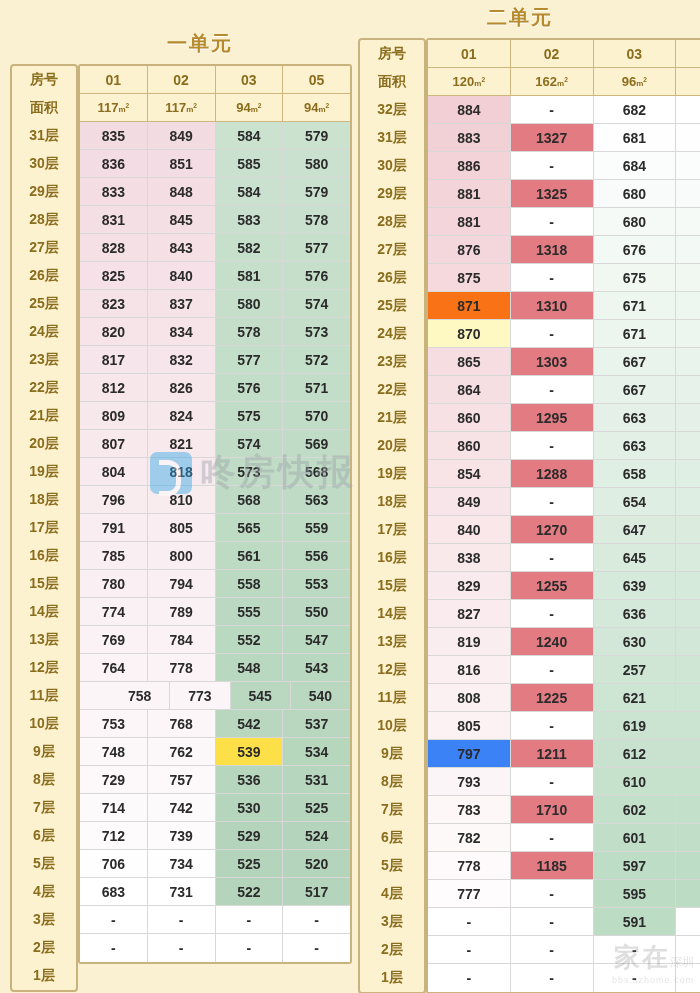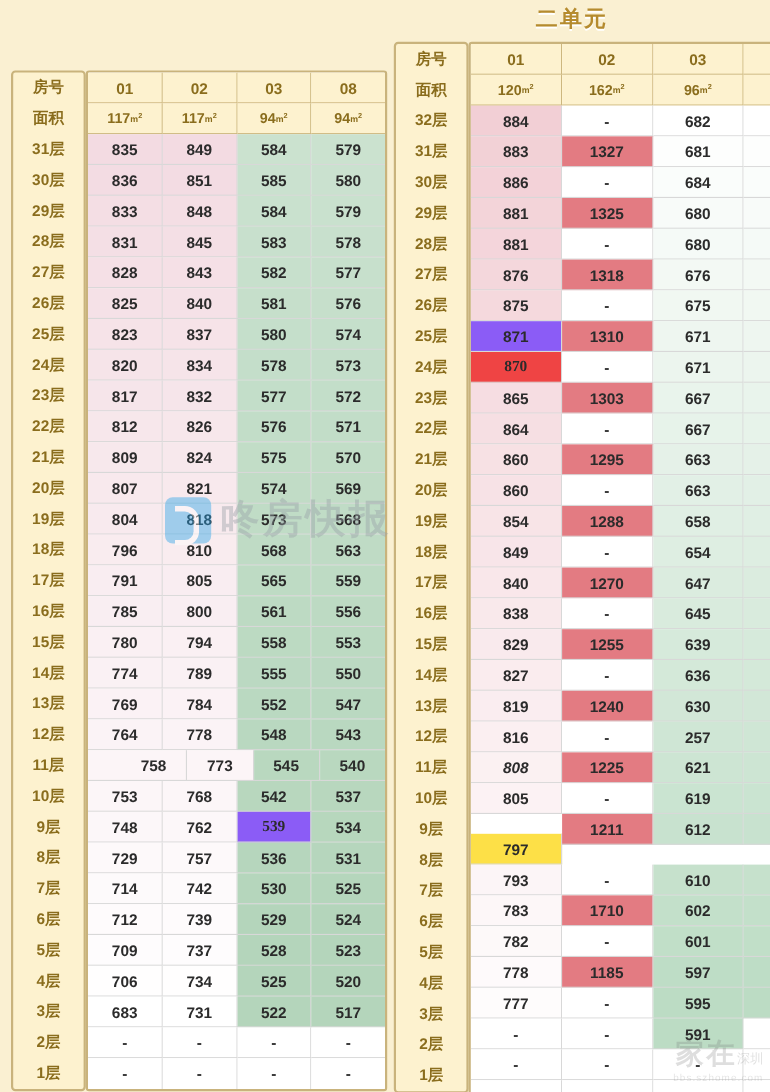--- a/index.html
+++ b/index.html
@@ -113,20 +113,21 @@
   }
   .wm-corner .big{font-size:26px;font-weight:bold;color:#6b6b6b;letter-spacing:2px;}
   .wm-corner .small{font-size:9px;color:#8a8a8a;letter-spacing:1px;}
   .wm-corner .city{font-size:12px;color:#7a7a7a;}
 </style>
 </head>
 <body>
 
 <div class="board">
 
+  <div class="unit-title" id="title-left">一单元</div>
   <div class="unit-title" id="title-right">二单元</div>
 
   <div class="unit-table" id="table-left">
     <div class="floor-col">
         <div class="floor-cell hdr">房号</div>
         <div class="floor-cell hdr">面积</div>
         <div class="floor-cell">31层</div>
         <div class="floor-cell">30层</div>
         <div class="floor-cell">29层</div>
         <div class="floor-cell">28层</div>
@@ -156,21 +157,21 @@
         <div class="floor-cell">4层</div>
         <div class="floor-cell">3层</div>
         <div class="floor-cell">2层</div>
         <div class="floor-cell">1层</div>
       </div>
     <div class="grid-col">
         <div class="grow header">
           <div class="gcell">01</div>
           <div class="gcell">02</div>
           <div class="gcell">03</div>
-          <div class="gcell">08</div>
+          <div class="gcell">05</div>
         </div>
         <div class="grow header area">
           <div class="gcell">
             <span>117</span>
             <span class="sup">m<sup>2</sup></span>
           </div>
           <div class="gcell">
             <span>117</span>
             <span class="sup">m<sup>2</sup></span>
           </div>
@@ -311,46 +312,40 @@
         </div>
         <div class="grow">
           <div class="gcell" style="background: rgb(252, 246, 248);">753</div>
           <div class="gcell" style="background: rgb(252, 246, 248);">768</div>
           <div class="gcell" style="background: rgb(184, 215, 190);">542</div>
           <div class="gcell" style="background: rgb(184, 215, 190);">537</div>
         </div>
         <div class="grow">
           <div class="gcell" style="background: rgb(252, 247, 249);">748</div>
           <div class="gcell" style="background: rgb(252, 247, 249);">762</div>
-          <div class="gcell" style="background: #8b5cf6; font-family: Liberation Serif, serif;">539</div>
+          <div class="gcell" style="background: #fde047;">539</div>
           <div class="gcell" style="background: rgb(183, 215, 189);">534</div>
         </div>
         <div class="grow">
           <div class="gcell" style="background: rgb(253, 249, 250);">729</div>
           <div class="gcell" style="background: rgb(253, 249, 250);">757</div>
           <div class="gcell" style="background: rgb(182, 214, 189);">536</div>
           <div class="gcell" style="background: rgb(182, 214, 189);">531</div>
         </div>
         <div class="grow">
           <div class="gcell" style="background: rgb(253, 250, 251);">714</div>
           <div class="gcell" style="background: rgb(253, 250, 251);">742</div>
           <div class="gcell" style="background: rgb(181, 214, 188);">530</div>
           <div class="gcell" style="background: rgb(181, 214, 188);">525</div>
         </div>
         <div class="grow">
           <div class="gcell" style="background: rgb(254, 251, 252);">712</div>
           <div class="gcell" style="background: rgb(254, 251, 252);">739</div>
           <div class="gcell" style="background: rgb(180, 213, 187);">529</div>
           <div class="gcell" style="background: rgb(180, 213, 187);">524</div>
-        </div>
-        <div class="grow">
-          <div class="gcell" style="background: rgb(254, 252, 253);">709</div>
-          <div class="gcell" style="background: rgb(254, 252, 253);">737</div>
-          <div class="gcell" style="background: rgb(180, 213, 187);">528</div>
-          <div class="gcell" style="background: rgb(180, 213, 187);">523</div>
         </div>
         <div class="grow">
           <div class="gcell" style="background: rgb(255, 254, 254);">706</div>
           <div class="gcell" style="background: rgb(255, 254, 254);">734</div>
           <div class="gcell" style="background: rgb(180, 213, 187);">525</div>
           <div class="gcell" style="background: rgb(180, 213, 187);">520</div>
         </div>
         <div class="grow">
           <div class="gcell" style="background: rgb(255, 255, 255);">683</div>
           <div class="gcell" style="background: rgb(255, 255, 255);">731</div>
@@ -467,27 +462,27 @@
           <div class="gcell" style="background: rgb(243, 249, 244);">676</div>
           <div class="gcell" style="background: rgb(243, 249, 244);">669</div>
         </div>
         <div class="grow">
           <div class="gcell" style="background: rgb(245, 217, 221);">875</div>
           <div class="gcell" style="background: rgb(255, 255, 255);">-</div>
           <div class="gcell" style="background: rgb(241, 248, 242);">675</div>
           <div class="gcell" style="background: rgb(241, 248, 242);">669</div>
         </div>
         <div class="grow">
-          <div class="gcell" style="background: #8b5cf6;">871</div>
+          <div class="gcell" style="background: #f97316;">871</div>
           <div class="gcell" style="background: rgb(227, 123, 130);">1310</div>
           <div class="gcell" style="background: rgb(238, 246, 240);">671</div>
           <div class="gcell" style="background: rgb(238, 246, 240);">665</div>
         </div>
         <div class="grow">
-          <div class="gcell" style="background: #ef4444; font-family: Liberation Serif, serif;">870</div>
+          <div class="gcell" style="background: #fef9c3;">870</div>
           <div class="gcell" style="background: rgb(255, 255, 255);">-</div>
           <div class="gcell" style="background: rgb(236, 245, 238);">671</div>
           <div class="gcell" style="background: rgb(236, 245, 238);">664</div>
         </div>
         <div class="grow">
           <div class="gcell" style="background: rgb(246, 221, 226);">865</div>
           <div class="gcell" style="background: rgb(227, 123, 130);">1303</div>
           <div class="gcell" style="background: rgb(233, 244, 236);">667</div>
           <div class="gcell" style="background: rgb(233, 244, 236);">660</div>
         </div>
@@ -551,33 +546,33 @@
           <div class="gcell" style="background: rgb(210, 231, 215);">630</div>
           <div class="gcell" style="background: rgb(210, 231, 215);">623</div>
         </div>
         <div class="grow">
           <div class="gcell" style="background: rgb(251, 239, 241);">816</div>
           <div class="gcell" style="background: rgb(255, 255, 255);">-</div>
           <div class="gcell" style="background: rgb(207, 230, 213);">257</div>
           <div class="gcell" style="background: rgb(207, 230, 213);">621</div>
         </div>
         <div class="grow">
-          <div class="gcell" style="background: rgb(251, 241, 242); font-style: italic;">808</div>
+          <div class="gcell" style="background: rgb(251, 241, 242);">808</div>
           <div class="gcell" style="background: rgb(227, 123, 130);">1225</div>
           <div class="gcell" style="background: rgb(205, 229, 211);">621</div>
           <div class="gcell" style="background: rgb(205, 229, 211);">614</div>
         </div>
         <div class="grow">
           <div class="gcell" style="background: rgb(252, 242, 244);">805</div>
           <div class="gcell" style="background: rgb(255, 255, 255);">-</div>
           <div class="gcell" style="background: rgb(202, 228, 209);">619</div>
           <div class="gcell" style="background: rgb(202, 228, 209);">612</div>
         </div>
         <div class="grow">
-          <div class="gcell" style="background: #fde047; margin-top: 18px;">797</div>
+          <div class="gcell" style="background: #3b82f6;">797</div>
           <div class="gcell" style="background: rgb(227, 123, 130);">1211</div>
           <div class="gcell" style="background: rgb(200, 226, 207);">612</div>
           <div class="gcell" style="background: rgb(200, 226, 207);">606</div>
         </div>
         <div class="grow">
           <div class="gcell" style="background: rgb(252, 245, 247);">793</div>
           <div class="gcell" style="background: rgb(255, 255, 255);">-</div>
           <div class="gcell" style="background: rgb(198, 225, 204);">610</div>
           <div class="gcell" style="background: rgb(198, 225, 204);">603</div>
         </div>

